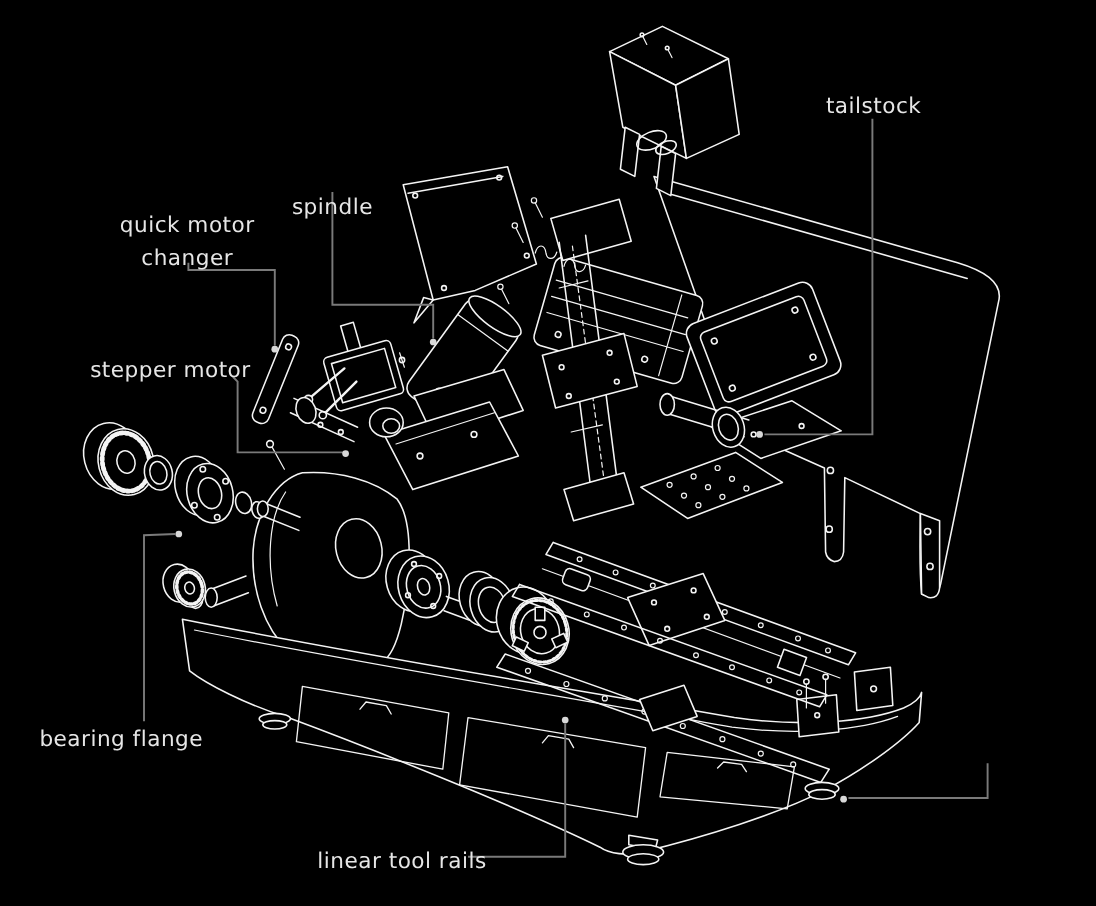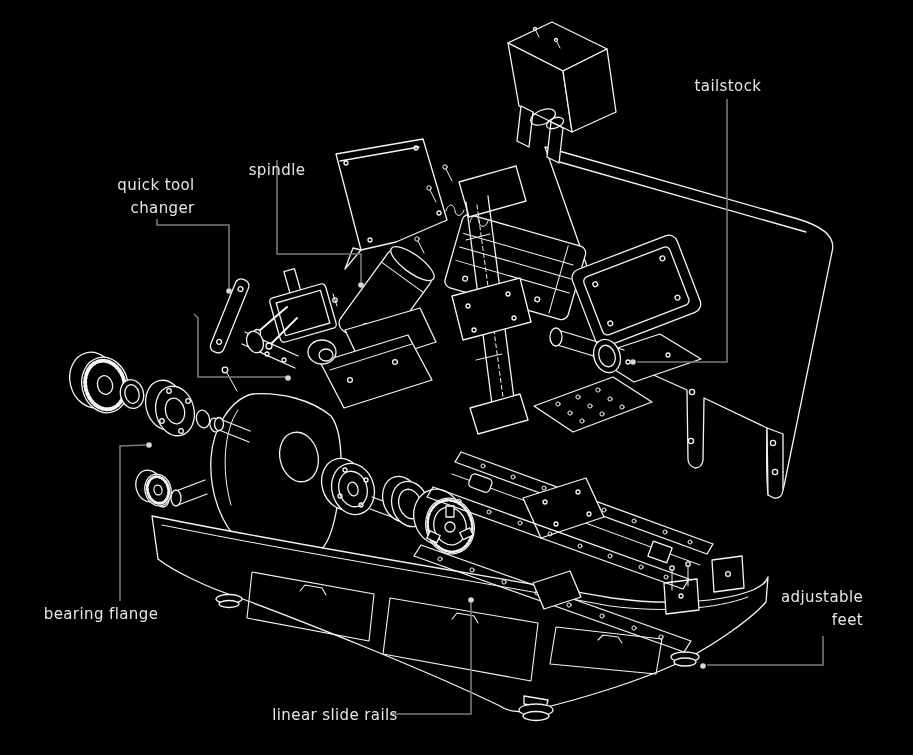--- a/index.html
+++ b/index.html
@@ -4,22 +4,22 @@
 <style>
   html,body{margin:0;padding:0;background:#000;}
   .stage{
     position:relative;width:913px;height:755px;overflow:hidden;
     background:var(--bg,#000);
     font-family:"DejaVu Sans", sans-serif;
   }
   .stage svg{position:absolute;left:0;top:0;}
   .callout-label{
     position:absolute;transform:translateX(-50%);
-    text-align:right;white-space:pre-line;
-    font-size:15px;line-height:1.55;letter-spacing:.4px;
+    text-align:center;white-space:pre-line;
+    font-size:18px;line-height:1.55;letter-spacing:.4px;
     color:var(--label,#e6e6e6);
   }
 </style>
 </head>
 <body>
 
 <div class="stage" style="--bg: #000000; --label: #e6e6e6;">
 
   <svg width="913" height="755" viewBox="0 0 913 755">
 
@@ -327,27 +327,26 @@
         <circle cx="361" cy="285" r="2.8"></circle>
         <circle cx="633" cy="362" r="2.8"></circle>
         <circle cx="288" cy="378" r="2.8"></circle>
         <circle cx="149" cy="445" r="2.8"></circle>
         <circle cx="703" cy="666" r="2.8"></circle>
         <circle cx="471" cy="600" r="2.8"></circle>
       </g>
     </g>
   </svg>
 
-  <div class="callout-label" style="left:156px; top:174px;">quick tool
+  <div class="callout-label" style="left:156px; top:174px;">quick motor
 changer</div>
 
   <div class="callout-label" style="left:277px; top:136px;margin-top:23px;">spindle</div>
 
   <div class="callout-label" style="left:728px; top:75px;">tailstock</div>
 
+  <div class="callout-label" style="left:142px; top:295px;">stepper motor</div>
 
   <div class="callout-label" style="left:101px; top:603px;">bearing flange</div>
 
-  <div class="callout-label" style="left:822px; top:586px;">adjustable
-feet</div>
-
-  <div class="callout-label" style="left:335px; top:704px;">linear slide rails</div>
+
+  <div class="callout-label" style="left:335px; top:704px;">linear tool rails</div>
 </div>
 
 </body></html>

